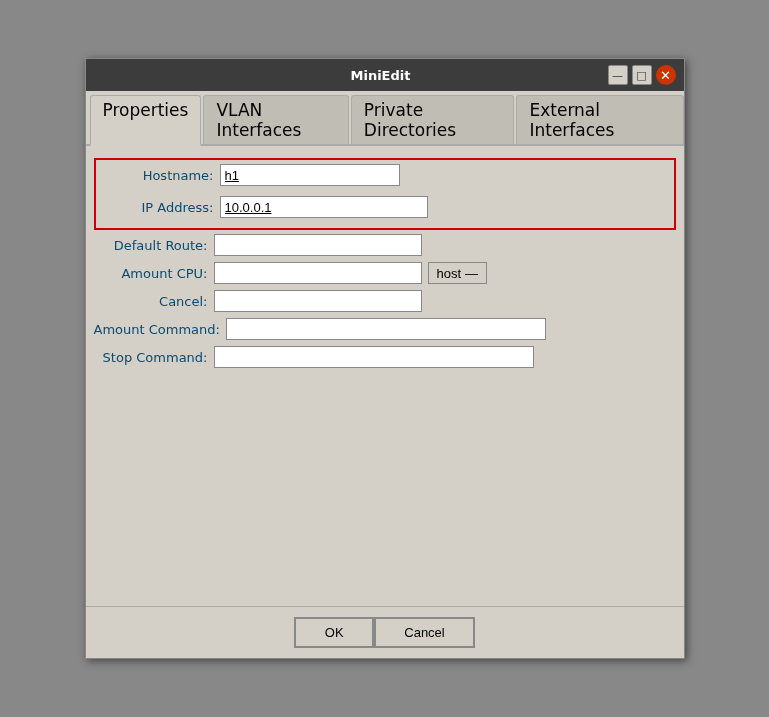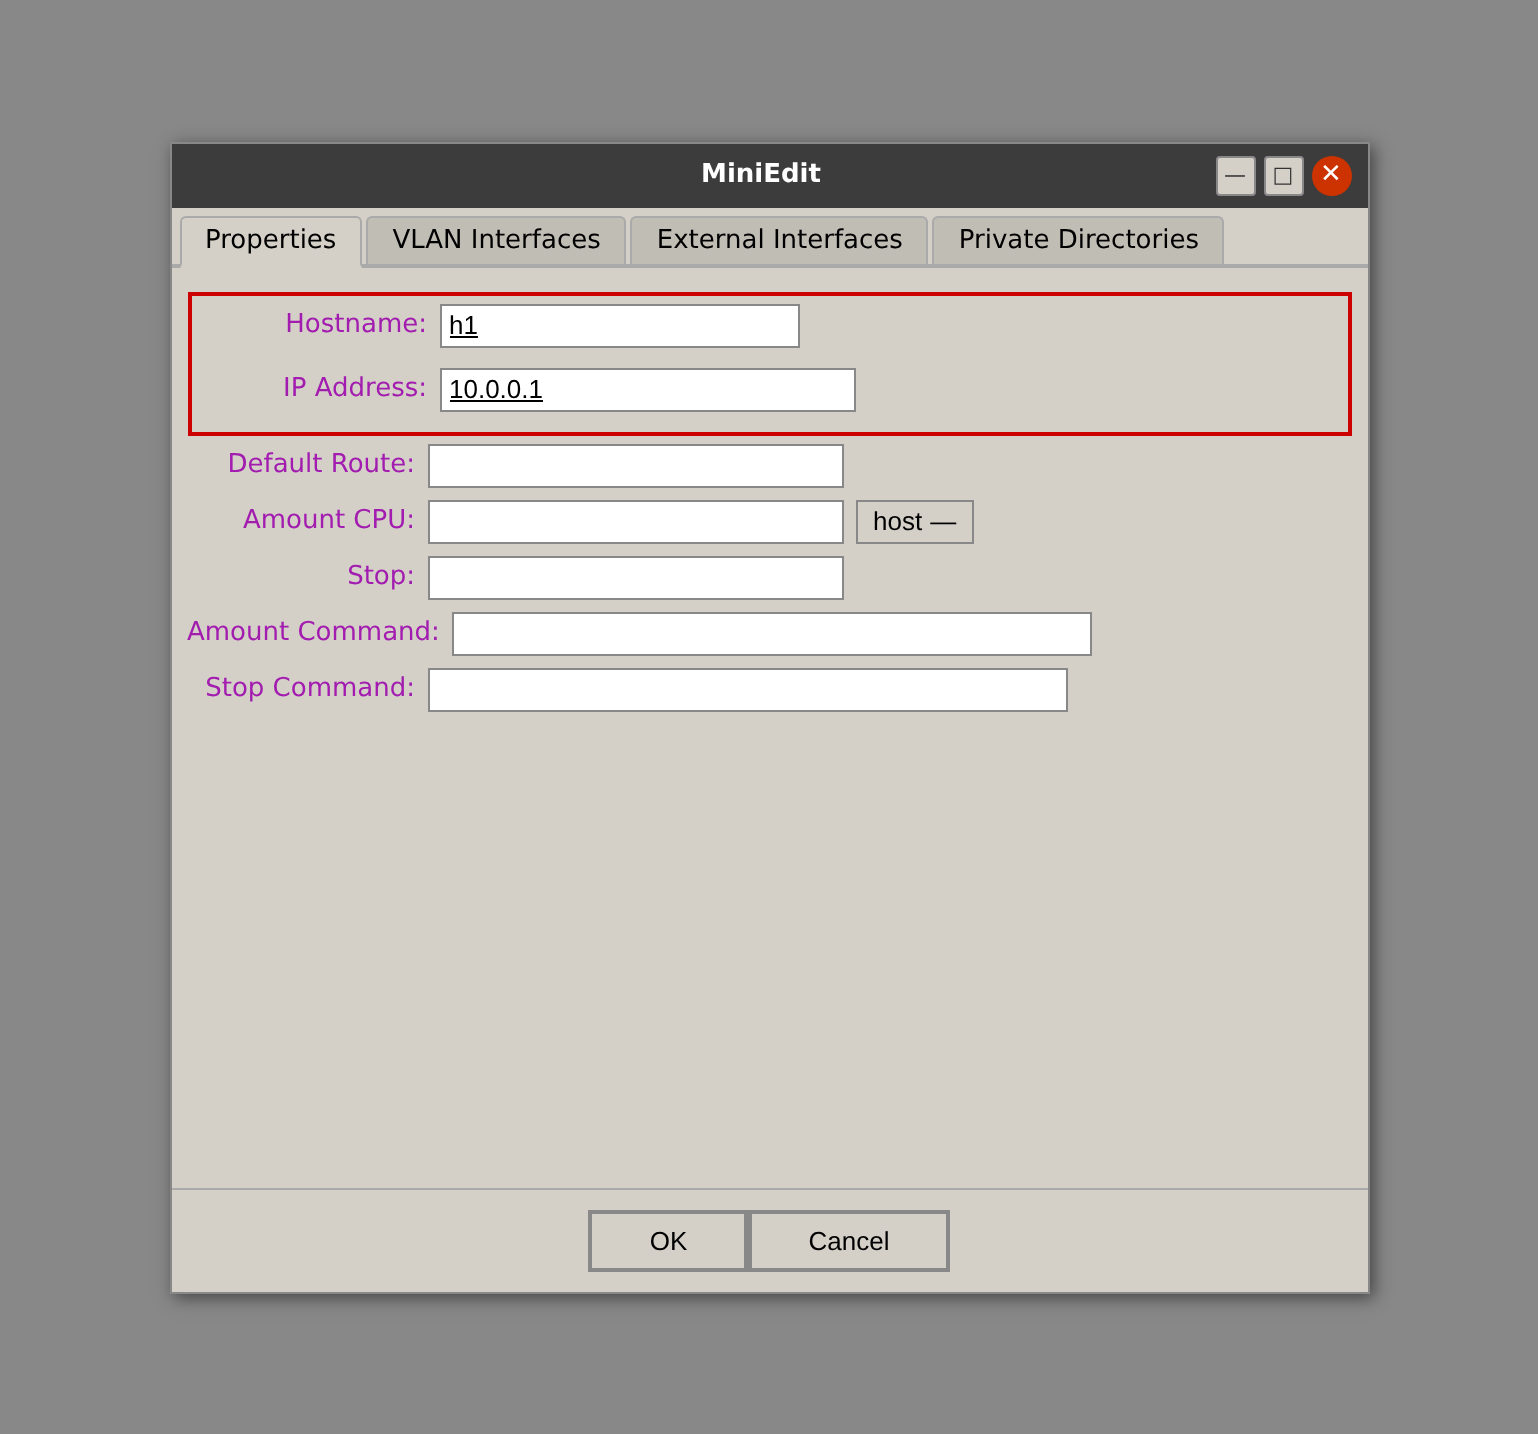--- a/index.html
+++ b/index.html
@@ -69,21 +69,21 @@
       padding-top: 4px;
       padding-left: 4px;
       gap: 2px;
     }
     .tab {
       padding: 4px 12px;
       border: 1px solid #aaa;
       background: #c0bdb5;
       cursor: pointer;
       border-bottom: none;
-      font-size: 13px;
+      font-size: 17px;
       border-radius: 3px 3px 0 0;
     }
     .tab.active {
       background: #d4d0c8;
       border-bottom: 2px solid #d4d0c8;
       margin-bottom: -2px;
       font-weight: normal;
     }
     .content {
       background: #d4d0c8;
@@ -94,21 +94,21 @@
     .form-group {
       display: flex;
       align-items: center;
       margin-bottom: 6px;
     }
     .form-label {
       text-align: right;
       min-width: 120px;
       padding-right: 6px;
       font-size: 13px;
-      color: #a21caf;
+      color: #0c4a6e;
     }
     .form-input {
       background: white;
       border: 1px solid #888;
       height: 22px;
       font-size: 13px;
       padding: 1px 4px;
       outline: none;
       text-decoration: underline;
     }
@@ -167,22 +167,22 @@
     <div class="titlebar-controls">
       <div class="title-btn">—</div>
       <div class="title-btn">□</div>
       <div class="title-btn close-btn">✕</div>
     </div>
   </div>
 
   <div class="tabs">
     <div class="tab active">Properties</div>
     <div class="tab">VLAN Interfaces</div>
+    <div class="tab">Private Directories</div>
     <div class="tab">External Interfaces</div>
-    <div class="tab">Private Directories</div>
   </div>
 
   <div class="content">
 
     <div class="highlight-box">
       <div class="highlight-inner">
         <div class="form-group">
           <label class="form-label">Hostname:</label>
           <input class="form-input short" type="text" value="h1" style="">
         </div>
@@ -203,21 +203,21 @@
       <div class="cpu-row">
         <input class="form-input medium" type="text" value="" style="">
         <button class="cpu-select-btn">
           <span>host</span>
           <span>—</span>
         </button>
       </div>
     </div>
 
     <div class="form-group">
-      <label class="form-label">Stop:</label>
+      <label class="form-label">Cancel:</label>
       <input class="form-input medium" type="text" value="" style="">
     </div>
 
     <div class="form-group">
       <label class="form-label">Amount Command:</label>
       <input class="form-input long" type="text" value="" style="">
     </div>
 
     <div class="form-group">
       <label class="form-label">Stop Command:</label>

